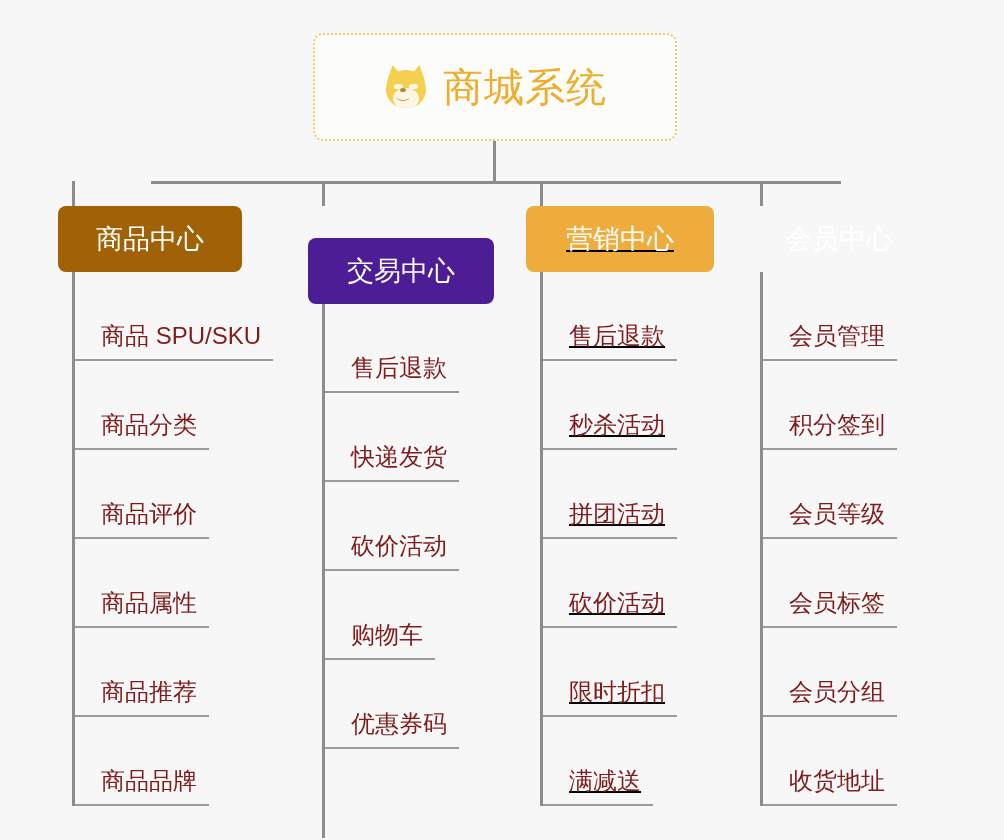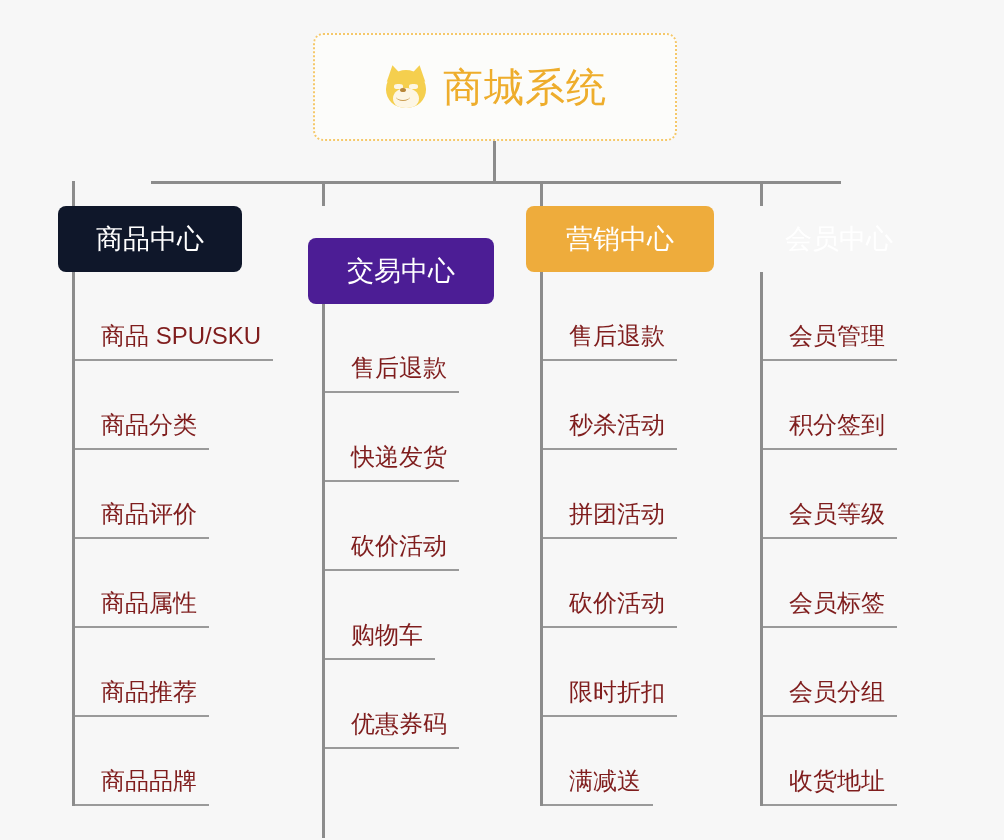--- a/index.html
+++ b/index.html
@@ -189,21 +189,21 @@
   <div class="conn conn-bus" style="background: rgb(140, 140, 140);"></div>
   <div id="drops">
       <div class="conn conn-drop" style="left: 72px; background: rgb(140, 140, 140);"></div>
       <div class="conn conn-drop" style="left: 322px; background: rgb(140, 140, 140);"></div>
       <div class="conn conn-drop" style="left: 540px; background: rgb(140, 140, 140);"></div>
       <div class="conn conn-drop" style="left: 760px; background: rgb(140, 140, 140);"></div>
     </div>
 
   <div id="columns-host">
       <div class="column" style="left: 58px;">
-        <div class="col-header" style="width: 184px; background: #0f172a;">商品中心</div>
+        <div class="col-header" style="width: 184px; background: #a16207;">商品中心</div>
         <div class="col-items">
           <div class="trunk" style="height: 534px;"></div>
           <div class="leaf">
             <div class="leaf-label">商品 SPU/SKU</div>
           </div>
           <div class="leaf">
             <div class="leaf-label">商品分类</div>
           </div>
           <div class="leaf">
             <div class="leaf-label">商品评价</div>
@@ -233,21 +233,21 @@
             <div class="leaf-label">砍价活动</div>
           </div>
           <div class="leaf">
             <div class="leaf-label">购物车</div>
           </div>
           <div class="leaf">
             <div class="leaf-label">优惠券码</div>
           </div>
         </div>
       </div>
-      <div class="column" style="left: 526px;">
+      <div class="column" style="left: 526px; text-decoration: underline;">
         <div class="col-header" style="width: 188px; background: rgb(238, 172, 60);">营销中心</div>
         <div class="col-items">
           <div class="trunk" style="height: 534px;"></div>
           <div class="leaf">
             <div class="leaf-label">售后退款</div>
           </div>
           <div class="leaf">
             <div class="leaf-label">秒杀活动</div>
           </div>
           <div class="leaf">

